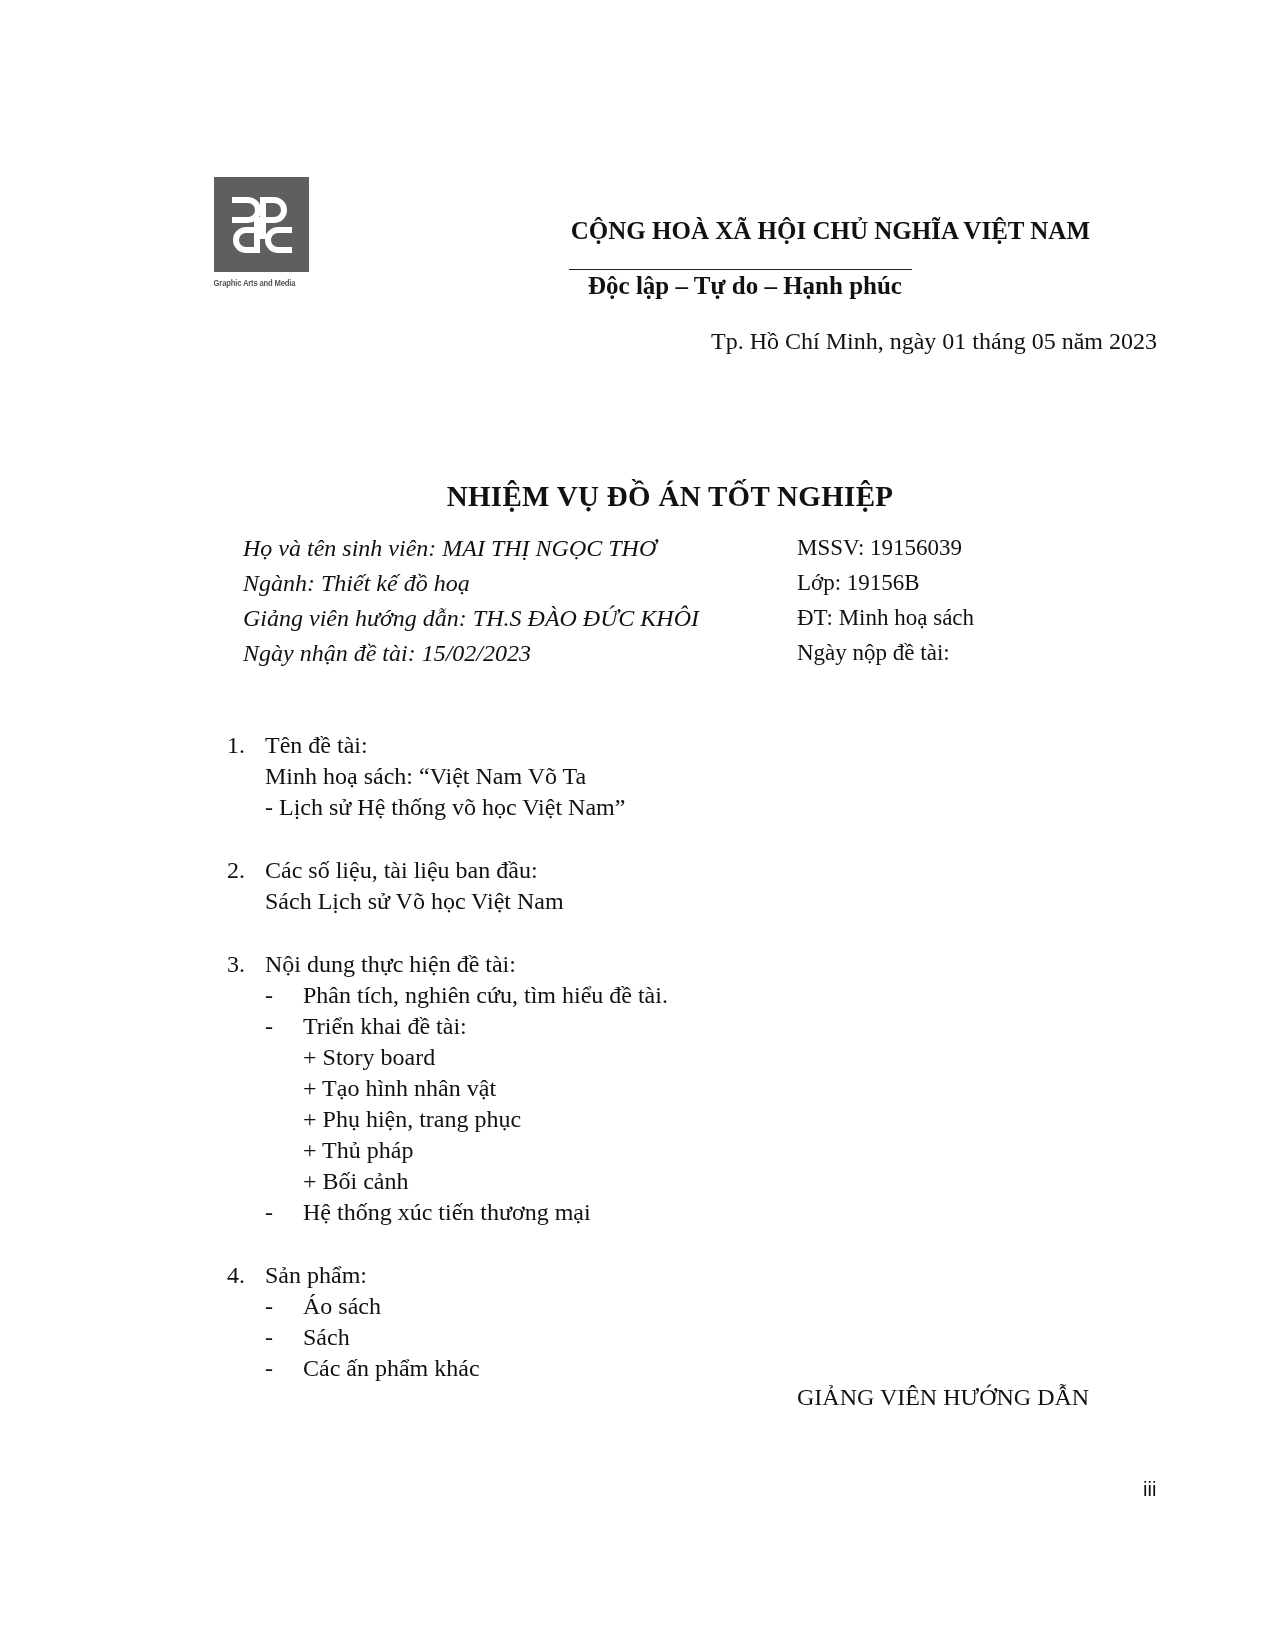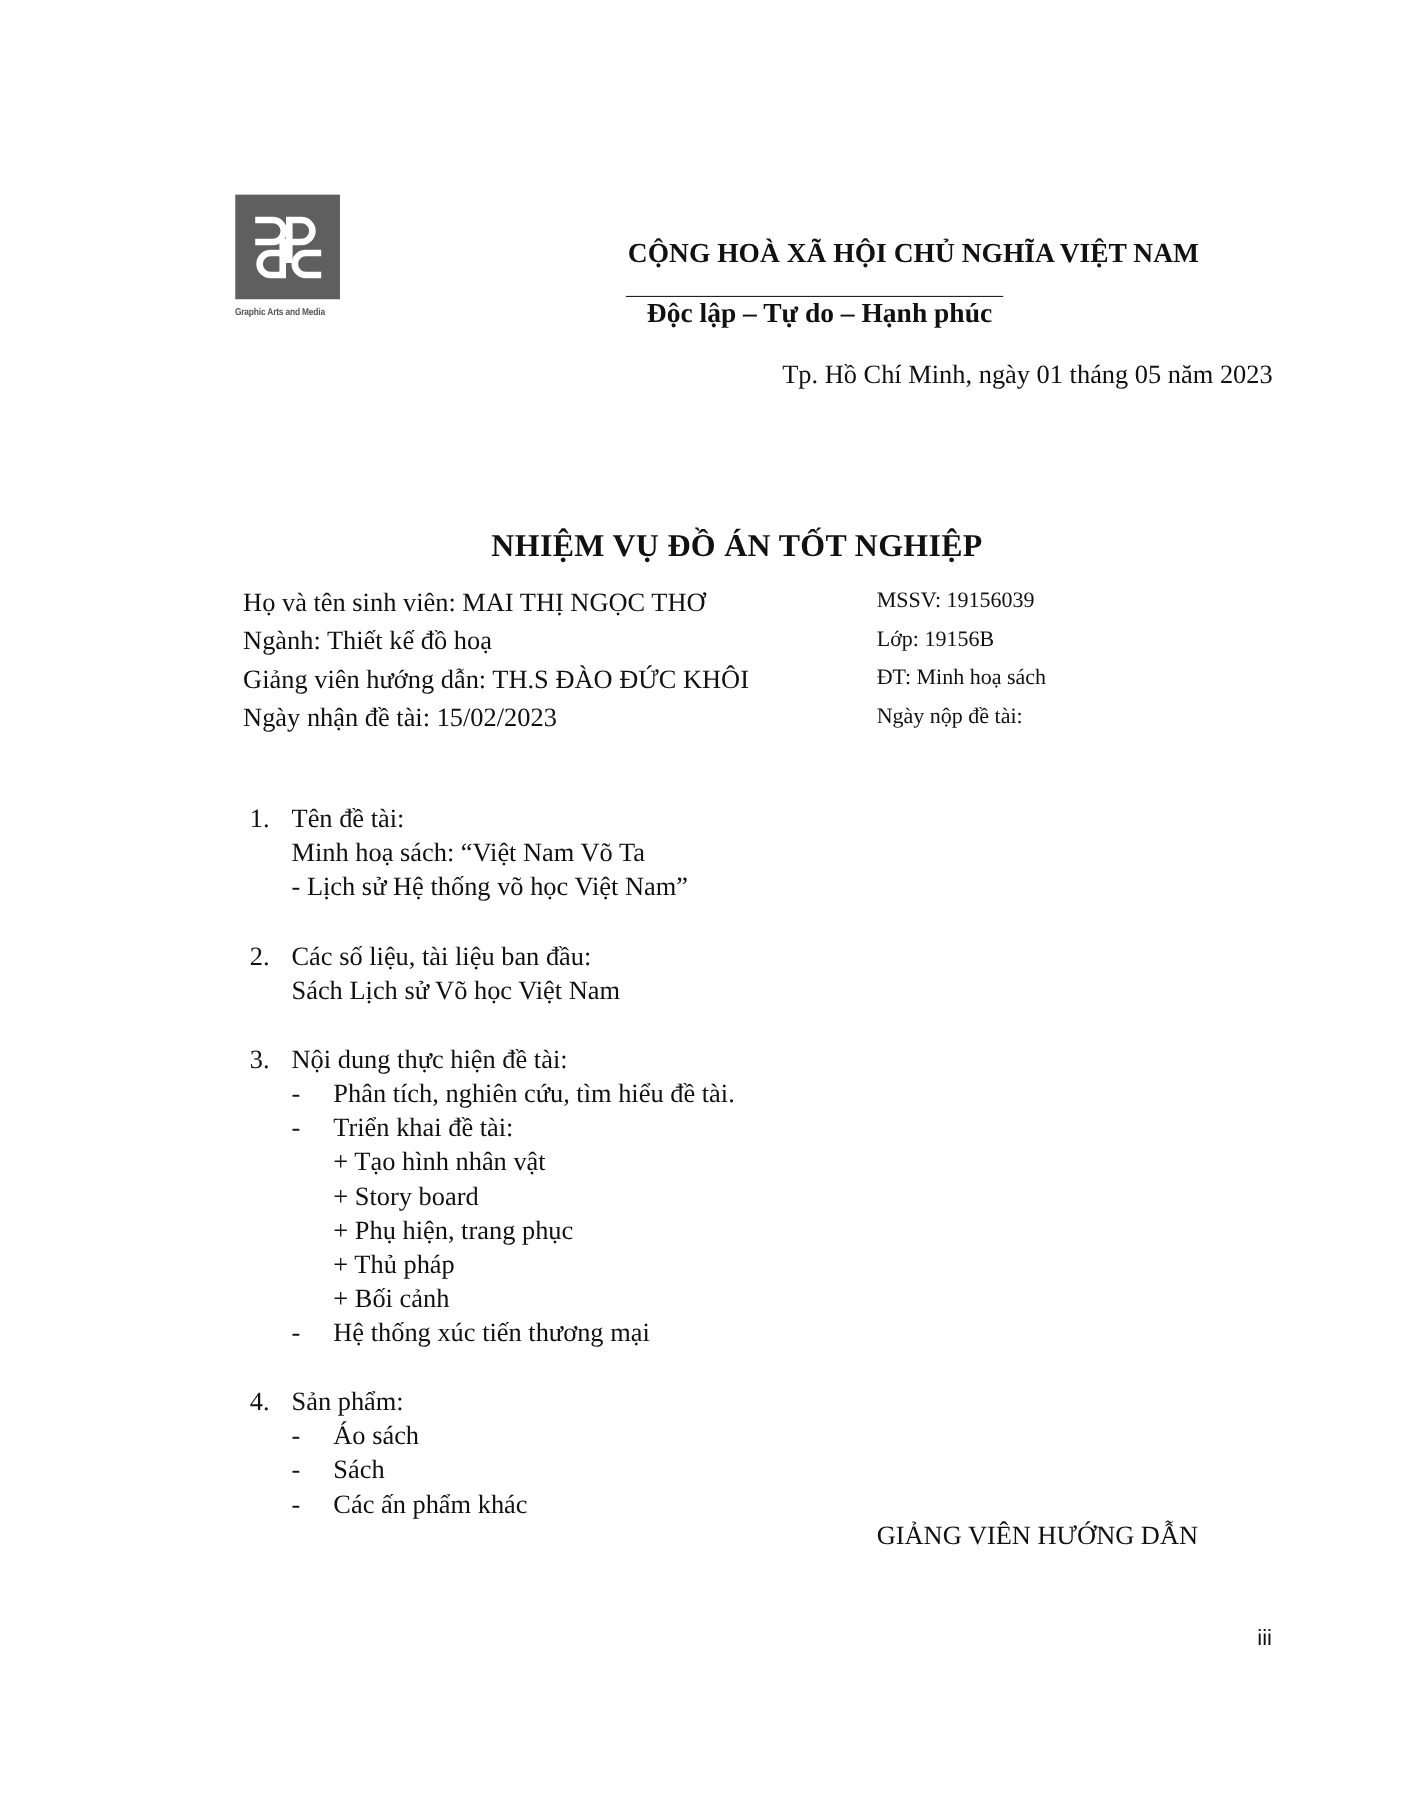--- a/index.html
+++ b/index.html
@@ -17,22 +17,22 @@
             font-weight: bold; font-size: 25px; margin-top: 39px; }
   .motto { position: absolute; left: 400px; width: 690px; text-align: center; top: 228px;
            font-weight: bold; font-size: 25px; margin-top: 44px; }
   .motto-rule { position: absolute; left: 569px; width: 343px; top: 269px; border-top: 1.3px solid #222; height: 0; }
 
   .date-line { position: absolute; right: 118px; top: 328px; font-size: 24px; }
 
   .doc-title { position: absolute; left: 300px; width: 740px; text-align: center; top: 480px;
                font-weight: bold; font-size: 29px; letter-spacing: 0.3px; }
 
-  .info-row { position: absolute; left: 221px; font-size: 24px; white-space: nowrap; }
-  .info-right { position: absolute; left: 797px; font-size: 20px; white-space: nowrap; }
+  .info-row { position: absolute; left: 243px; font-size: 24px; white-space: nowrap; font-style: italic; }
+  .info-right { position: absolute; left: 797px; font-size: 23px; white-space: nowrap; }
 
   .list { position: absolute; left: 227px; top: 730px; width: 900px; font-size: 24px; }
   .line { position: relative; height: 31px; line-height: 31px; white-space: nowrap; }
   .num { position: absolute; left: 0; }
   .ind1 { position: absolute; left: 38px; }
   .dash { position: absolute; left: 38px; }
   .ind2 { position: absolute; left: 76px; }
   .gap { height: 32px; }
 
   .signature { position: absolute; left: 797px; top: 1384px; font-size: 24px; }
@@ -103,24 +103,24 @@
   </div>
   <div class="line">
     <span class="dash">-</span>
     <span class="ind2">Phân tích, nghiên cứu, tìm hiểu đề tài.</span>
   </div>
   <div class="line">
     <span class="dash">-</span>
     <span class="ind2">Triển khai đề tài:</span>
   </div>
   <div class="line">
-      <span class="ind2">+ Tạo hình nhân vật</span>
+      <span class="ind2">+ Story board</span>
     </div>
   <div class="line">
-      <span class="ind2">+ Story board</span>
+      <span class="ind2">+ Tạo hình nhân vật</span>
     </div>
   <div class="line">
       <span class="ind2">+ Phụ hiện, trang phục</span>
     </div>
   <div class="line">
       <span class="ind2">+ Thủ pháp</span>
     </div>
   <div class="line">
       <span class="ind2">+ Bối cảnh</span>
     </div>

